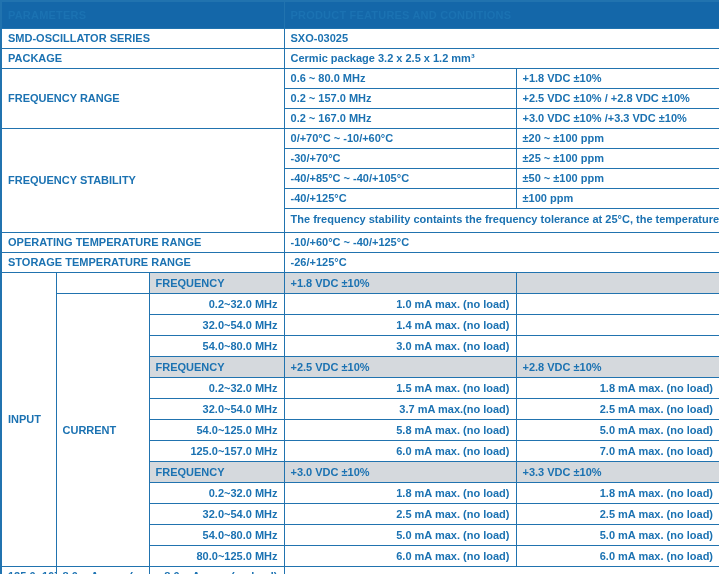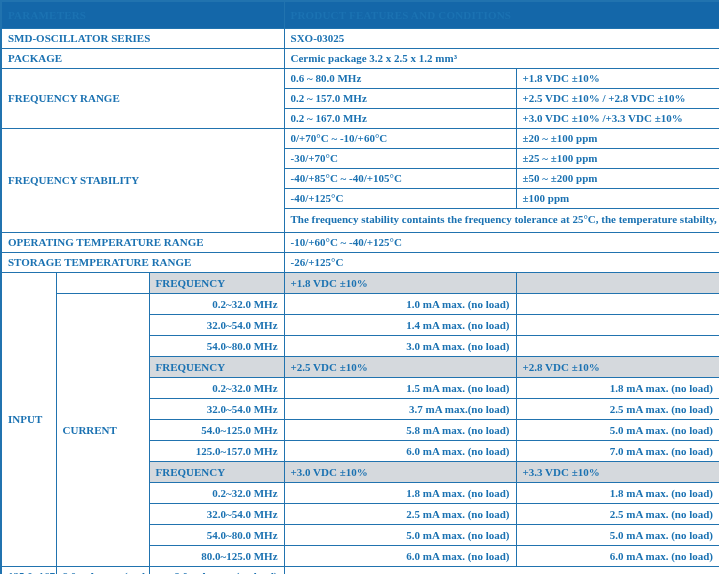--- a/index.html
+++ b/index.html
@@ -1,18 +1,18 @@
 <!DOCTYPE html>
 <html><head>
 <meta charset="utf-8">
 <style>
   html,body{margin:0;padding:0;background:#ffffff;}
   .sheet{
     width:719px;height:574px;box-sizing:border-box;
-    font-family:Liberation Serif, serif;
+    font-family:Liberation Sans, sans-serif;
     position:relative;
   }
   table.spec{
     width:719px;height:574px;table-layout:fixed;
     border-collapse:collapse;background:#ffffff;
   }
   table.spec td{
     border:1px solid #2173af;
     color:#1b72b2;
     font-size:11px;font-weight:bold;
@@ -83,21 +83,21 @@
     <td colspan="3" rowspan="5">FREQUENCY STABILITY</td>
     <td>0/+70°C ~ -10/+60°C</td>
     <td>±20 ~ ±100 ppm</td>
   </tr>
   <tr class="h-std">
     <td>-30/+70°C</td>
     <td>±25 ~ ±100 ppm</td>
   </tr>
   <tr class="h-std">
     <td>-40/+85°C  ~ -40/+105°C</td>
-    <td>±50 ~ ±200 ppm</td>
+    <td>±50 ~ ±100 ppm</td>
   </tr>
   <tr class="h-std">
     <td>-40/+125°C</td>
     <td>±100 ppm</td>
   </tr>
   <tr class="h-note">
     <td colspan="2" class="note-cell">The frequency stability containts the frequency tolerance at 25°C, the temperature stabilty, supply voltage change and load change. The aging is ±3ppm max. per year.</td>
   </tr>
 
   <tr class="h-std">

